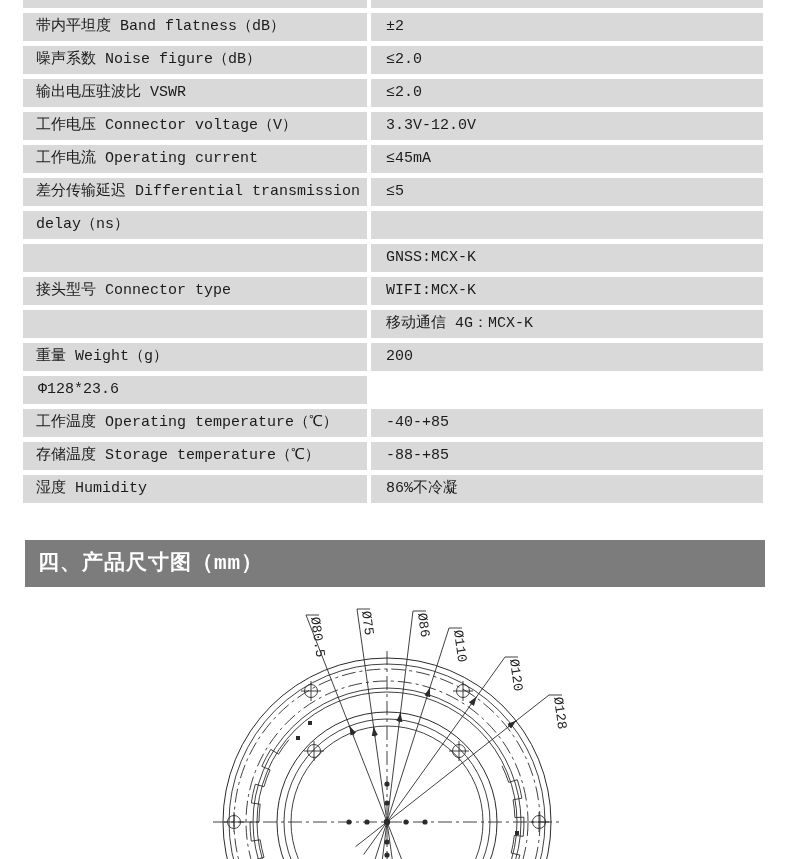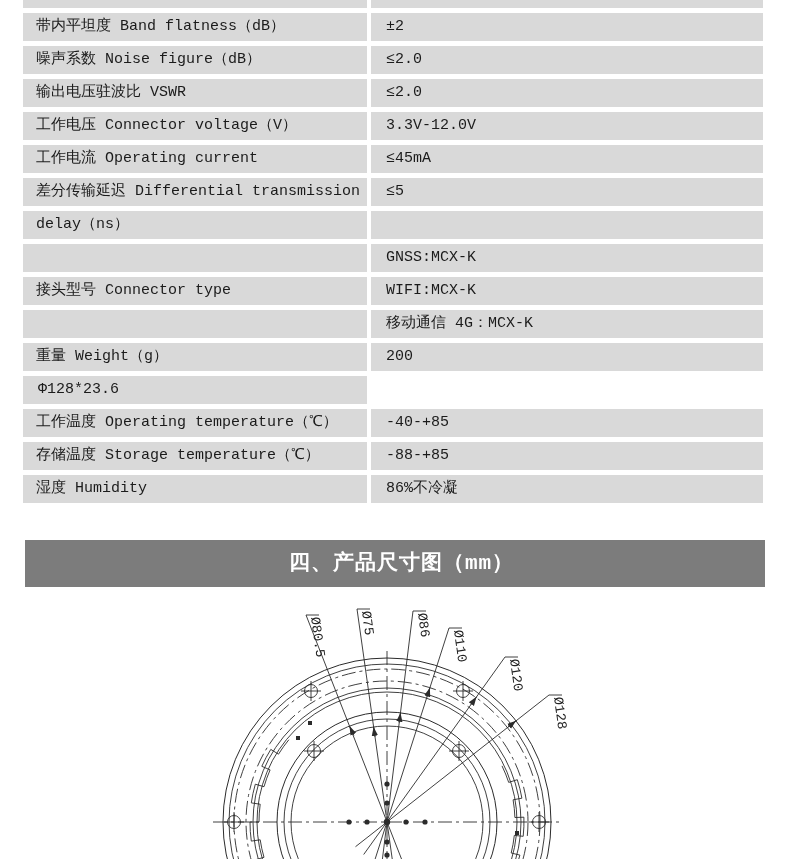--- a/index.html
+++ b/index.html
@@ -12,21 +12,21 @@
   .trow .cell {
     background:#d9d9d9; height:28px; line-height:28px; font-size:15px; color:#1b1b1b;
     white-space:nowrap; overflow:hidden;
   }
   .cell.label { padding-left:13px; }
   .cell.value { padding-left:15px; }
   .trow.sliver .cell { height:8px; }
   .section-header {
     position:absolute; left:25px; top:540px; width:740px; height:47px; box-sizing:border-box;
     background:#7c7c7c; color:#ffffff; font-size:21px; font-weight:bold; line-height:47px;
-    padding-left:13px; letter-spacing:1px; white-space:nowrap;text-align:center;
+    padding-left:13px; letter-spacing:1px; white-space:nowrap;
   }
   .drawing { position:absolute; left:0; top:587px; width:790px; height:272px; }
   .drawing svg { display:block; }
   .dwg-line { stroke:#2b2b2b; stroke-width:1; fill:none; }
   .dwg-thin { stroke:#2b2b2b; stroke-width:0.9; fill:none; }
   .dashdot { stroke-dasharray:14 4 3 4; }
   .dwg-fill { fill:#2b2b2b; stroke:none; }
   text.dim {
     font-family:"Liberation Mono","DejaVu Sans Mono",monospace;
     font-size:13.5px; fill:#222222;

